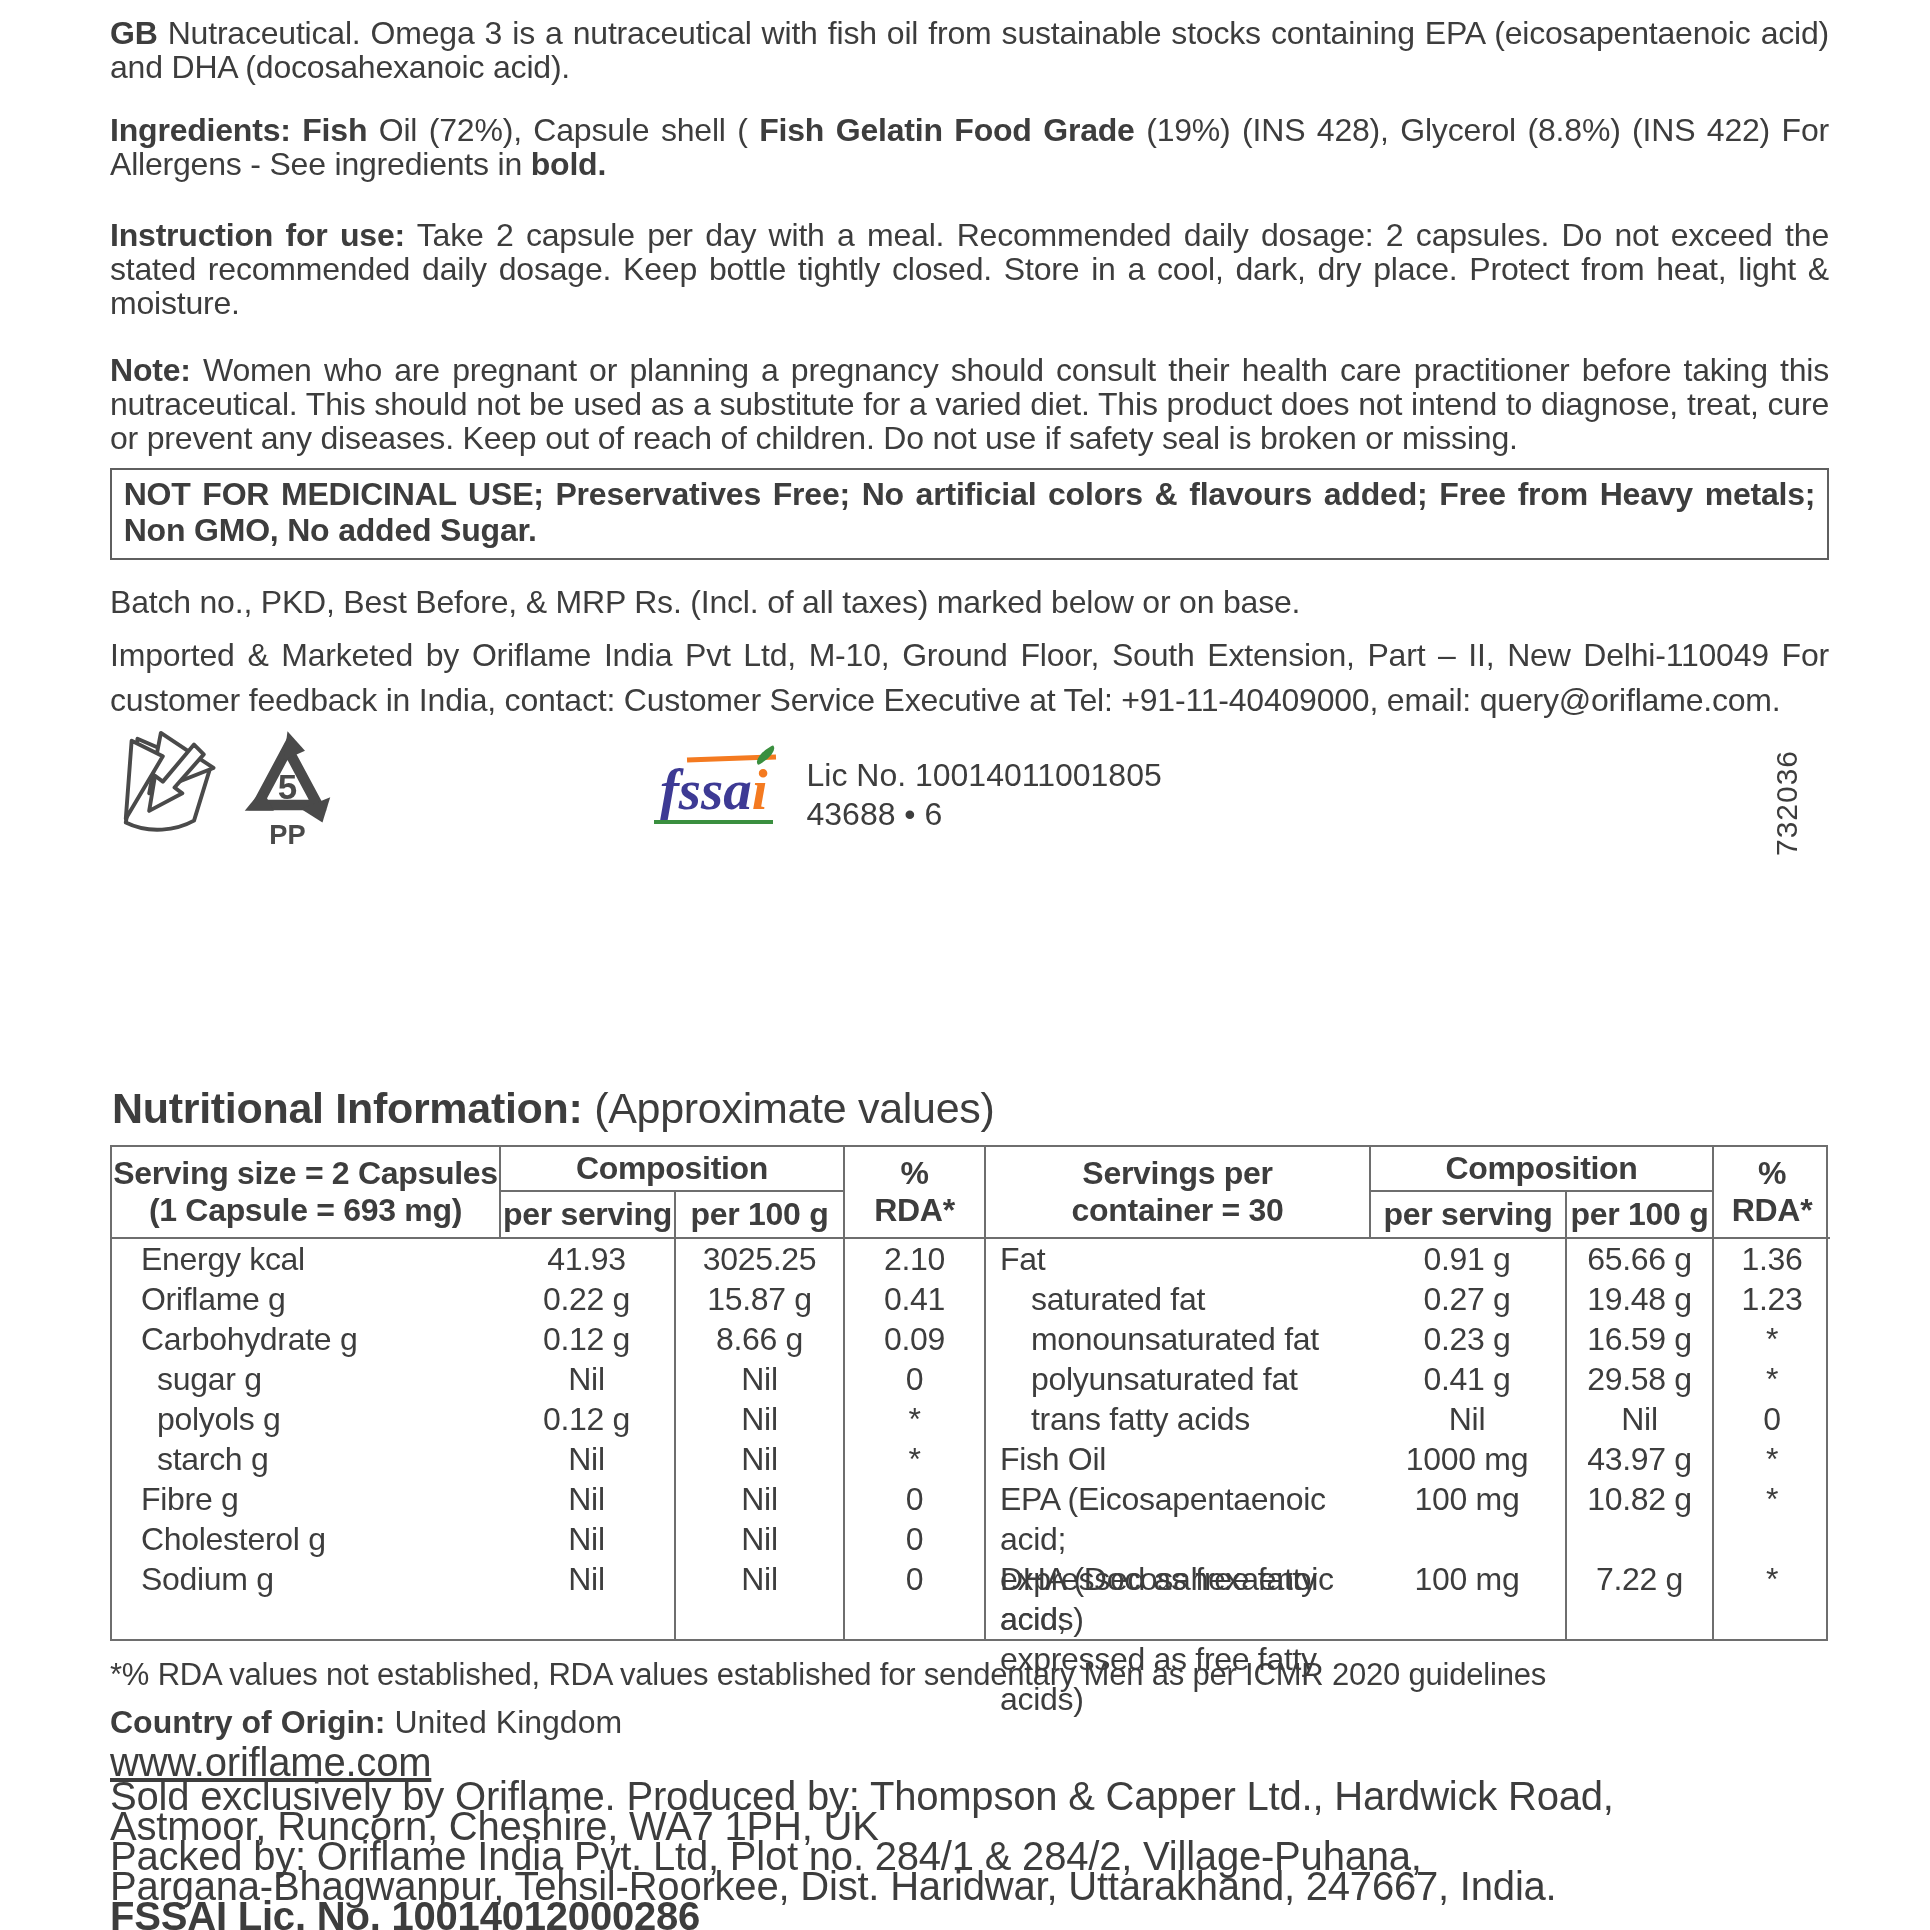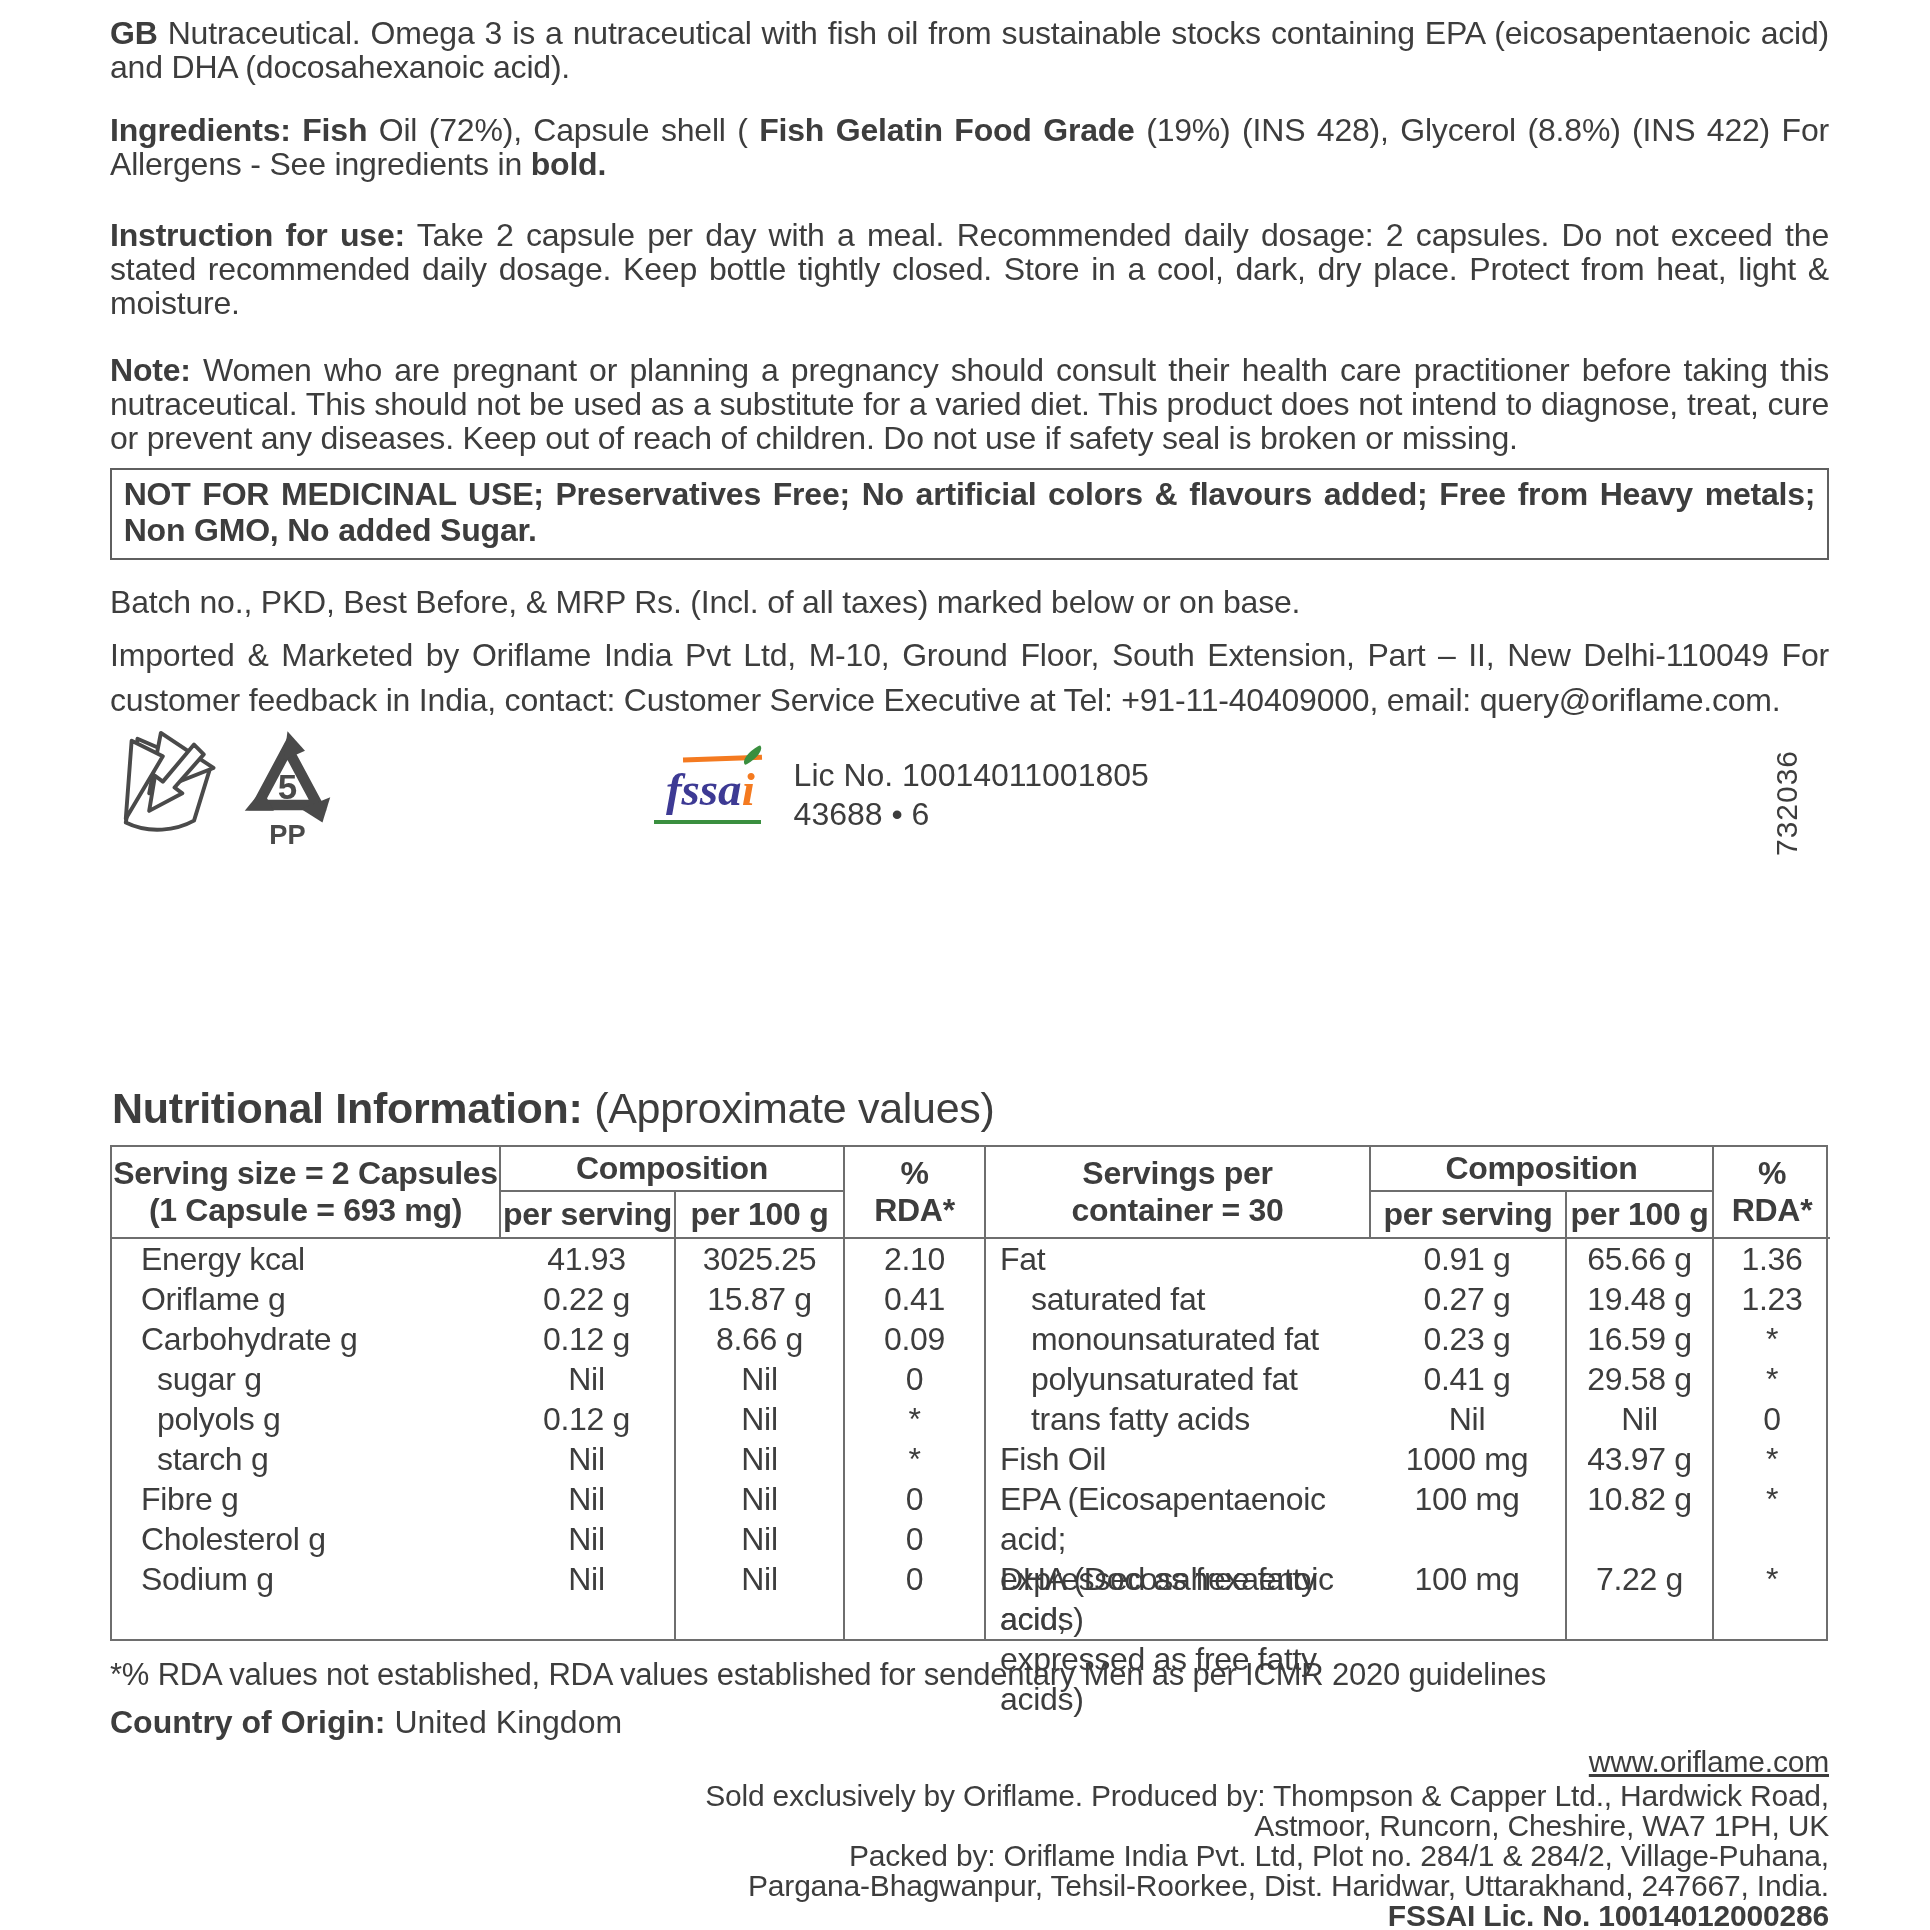--- a/index.html
+++ b/index.html
@@ -21,21 +21,21 @@
   .icons-row{position:relative;height:137px;margin-top:5.9px;}
   .peel{position:absolute;left:5.9px;top:0;}
   .recycle{position:absolute;left:127px;top:0;text-align:center;}
   
   .fssai-group{position:absolute;left:546px;top:25px;display:flex;align-items:flex-start;}
   .fssai-logo{position:relative;padding:7.8px 5.9px 9.8px 3.9px;}
   .fssai-topbar{position:absolute;top:2px;left:26%;right:-2%;height:4.9px;
         background:#f47a20;transform:rotate(-2deg);}
   .fssai-botbar{position:absolute;bottom:3.9px;left:-2%;right:0;height:3.9px;background:#3a8f3f;}
   .fssai-word{font-family:"Liberation Serif",serif;font-style:italic;font-weight:bold;
-        font-size:47px;line-height:57px;color:#3d3a94;position:relative;margin-left:6px;}
+        font-size:57px;line-height:57px;color:#3d3a94;position:relative;}
   .fssai-word .i-orange{color:#f47a20;position:relative;}
   .fssai-leaf{position:absolute;top:-11.7px;right:-9.8px;width:23.4px;height:9.8px;
         background:#3a8f3f;border-radius:90% 10% 90% 10%;transform:rotate(-30deg);}
   .lic-block{margin-left:33px;padding-top:2px;text-align:left;min-width:380px;}
   .lic-line{font-size:32px;line-height:39px;}
   .lic-code{font-size:32px;line-height:39px;}
   
   .side-code{position:absolute;left:1619px;top:724px;width:117px;height:127px;
         display:flex;align-items:center;justify-content:center;}
   .side-code span{transform:rotate(-90deg);font-size:30px;letter-spacing:1px;white-space:nowrap;}
@@ -52,21 +52,21 @@
   .bl{border-left:2px solid #6e6e6e;}
   .bc{font-size:32px;line-height:40px;letter-spacing:-0.3px;}
   .val{text-align:center;}
   .lbl{padding-left:29px;}
   .lbl2{padding-left:14px;white-space:pre-line;}
   .ind{padding-left:45px;}
   .nut-foot{margin-top:15.6px;font-size:31px;line-height:35px;letter-spacing:-0.2px;}
   .origin{margin-top:11.7px;font-size:32px;line-height:36px;}
   .origin b{font-weight:bold;}
   
-  .footer{margin-top:7.8px;text-align:right;font-size:30px;line-height:30px;letter-spacing:-0.2px;}
+  .footer{margin-top:7.8px;text-align:left;font-size:40px;line-height:30px;letter-spacing:-0.2px;}
   .footer .site{text-decoration:underline;display:inline-block;margin-bottom:3.9px;}
   .footer .bold{font-weight:bold;}
   svg text{font-family:"Liberation Sans",sans-serif;}
 </style>
 </head>
 <body>
 
 <div class="sheet">
 
   <div class="top-block">

